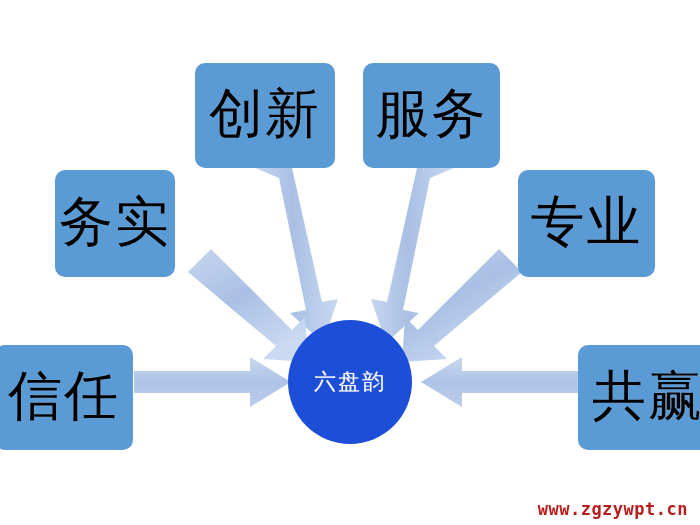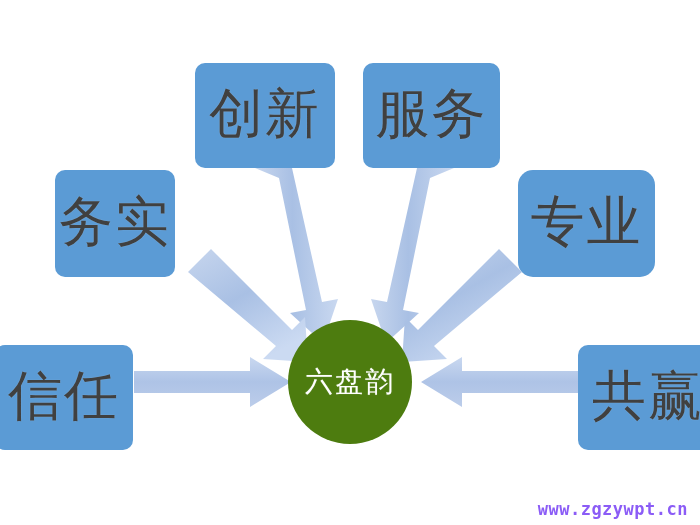--- a/index.html
+++ b/index.html
@@ -23,65 +23,65 @@
     height: 525px;
   }
 
   .node-box {
     position: absolute;
     background: #5B9BD5;
     border-radius: 10px;
     display: flex;
     align-items: center;
     justify-content: center;
-    color: #404040;
+    color: #000000;
     font-size: 54px;
     font-weight: 400;
     letter-spacing: 2px;
     line-height: 1;
     box-sizing: border-box;
     text-shadow: 0 0 1px rgba(255,255,255,0.35);
   }
 
   .node-box span {
     display: block;
     white-space: nowrap;
     transform: translateY(-2px);
   }
 
   
   #node-chuangxin { left: 195px; top: 63px;  width: 140px; height: 105px; }
   #node-fuwu      { left: 363px; top: 63px;  width: 137px; height: 105px; }
   #node-wushi     { left: 55px;  top: 170px; width: 120px; height: 107px; }
-  #node-zhuanye   { left: 518px; top: 170px; width: 137px; height: 107px; border-radius: 15px; }
+  #node-zhuanye   { left: 518px; top: 170px; width: 137px; height: 107px; }
   #node-xinren    { left: -5px;  top: 345px; width: 138px; height: 105px; }
   #node-gongying  { left: 578px; top: 345px; width: 140px; height: 105px; }
 
   #center-node {
     position: absolute;
     left: 288px;
     top: 320px;
     width: 124px;
     height: 124px;
     border-radius: 50%;
-    background: #4d7c0f;
+    background: #1d4ed8;
     display: flex;
     align-items: center;
     justify-content: center;
     color: #ffffff;
-    font-size: 28px;
+    font-size: 22px;
     letter-spacing: 2px;
     text-shadow: 0 0 1px rgba(255,255,255,0.4);
   }
 
   #watermark {
     position: absolute;
     right: 12px;
     bottom: 6px;
-    color: #8b5cf6;
+    color: #b91c1c;
     font-family: "DejaVu Sans Mono", "Liberation Mono", monospace;
     font-size: 17px;
     font-weight: bold;
     letter-spacing: 0.5px;
   }
 </style>
 </head>
 <body>
 
 <svg id="diagram-canvas" viewBox="0 0 700 525" width="700" height="525" xmlns="http://www.w3.org/2000/svg">

